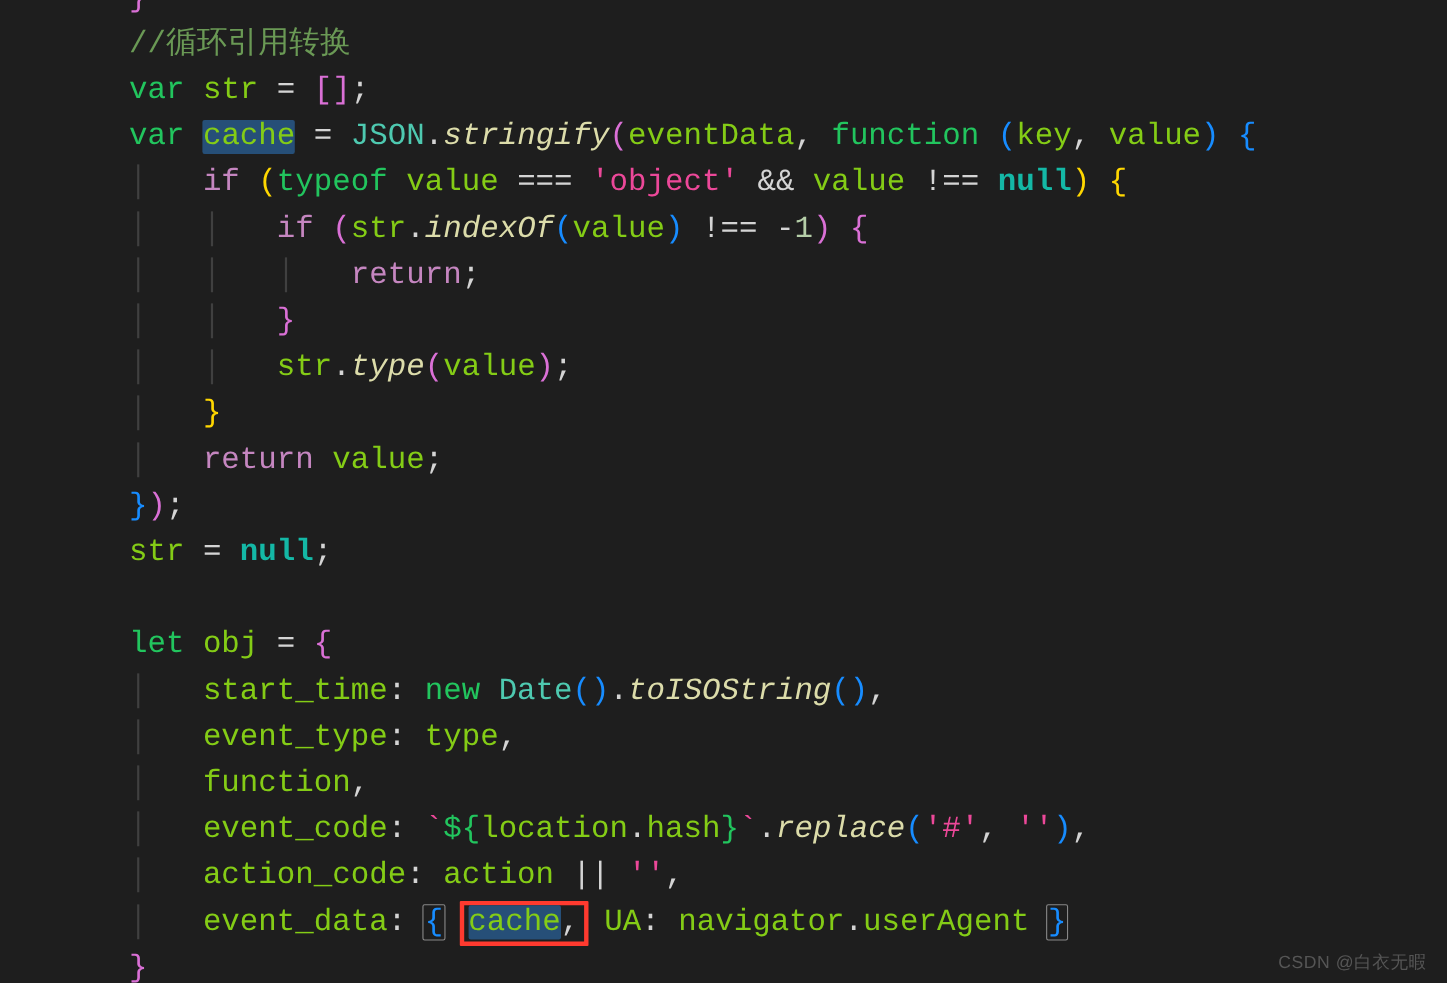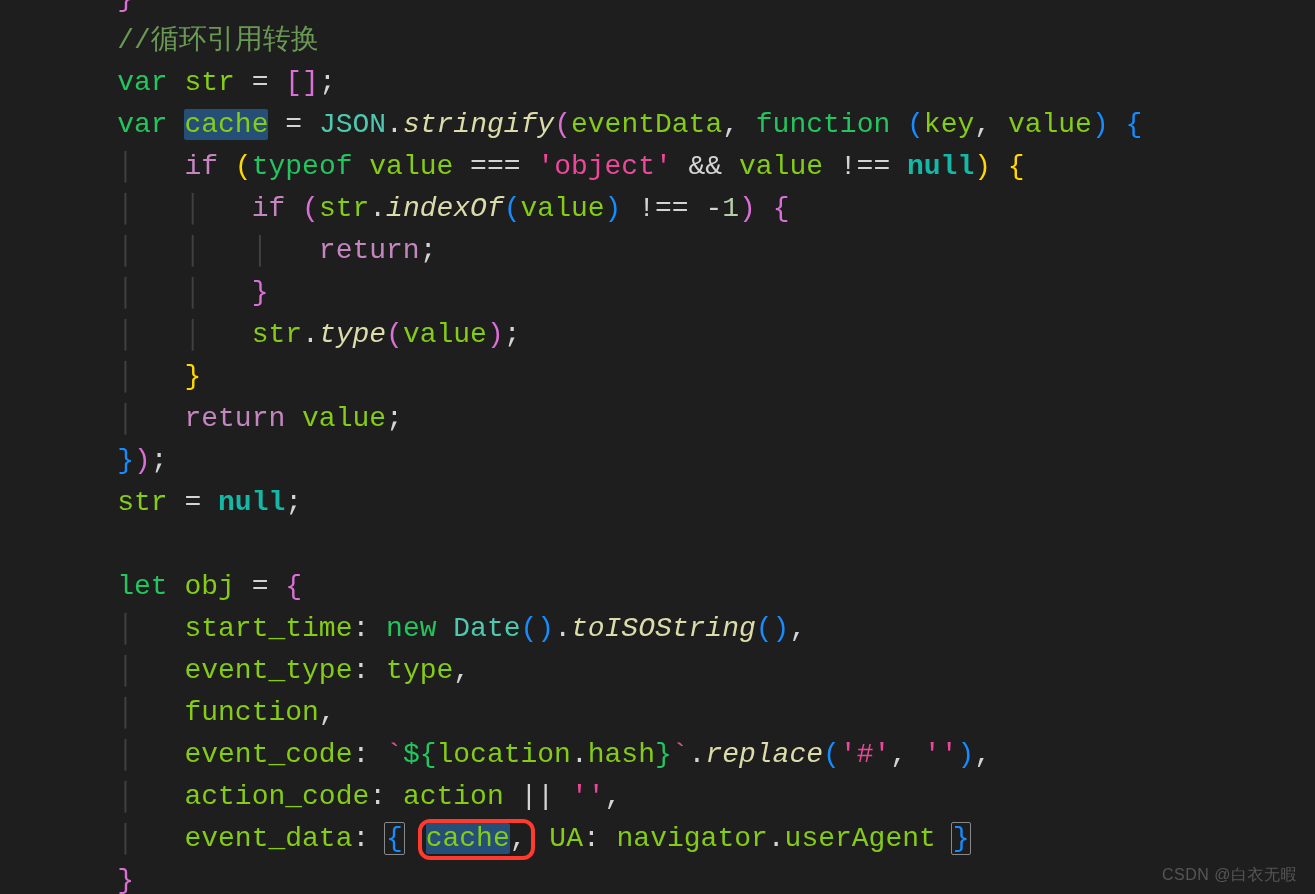--- a/index.html
+++ b/index.html
@@ -22,21 +22,21 @@
   .c-func{color:#dcdcaa;font-style:italic;}
   .c-string{color:#ec4899;}
   .c-num{color:#b5cea8;}
   .c-const{color:#14b8a6;font-weight:bold;}
   .c-punc{color:#d4d4d4;}
   .c-brace-y{color:#ffd700;}
   .c-brace-p{color:#da70d6;}
   .c-brace-b{color:#178cff;}
   .sel{background:#264f78;border-radius:2px;}
   .bracket-match{border:1px solid #888;border-radius:2px;padding:0 1px;margin:0 -2px;}
-  .redbox{border:4px solid #ff3a2f;border-radius:12px;padding:0 4px 2px 4px;margin:-2px -2px;}
+  .redbox{border:4px solid #ff3a2f;border-radius:1px;padding:0 4px 2px 4px;margin:-2px -2px;}
   .guide{color:#404040;}
   .watermark{
     position:absolute;right:18px;bottom:8px;
     font-family:"Helvetica Neue",Arial,sans-serif;
     font-size:16px;color:#7a7a7a;opacity:.6;letter-spacing:.5px;
   }
 </style>
 </head>
 <body>
 

